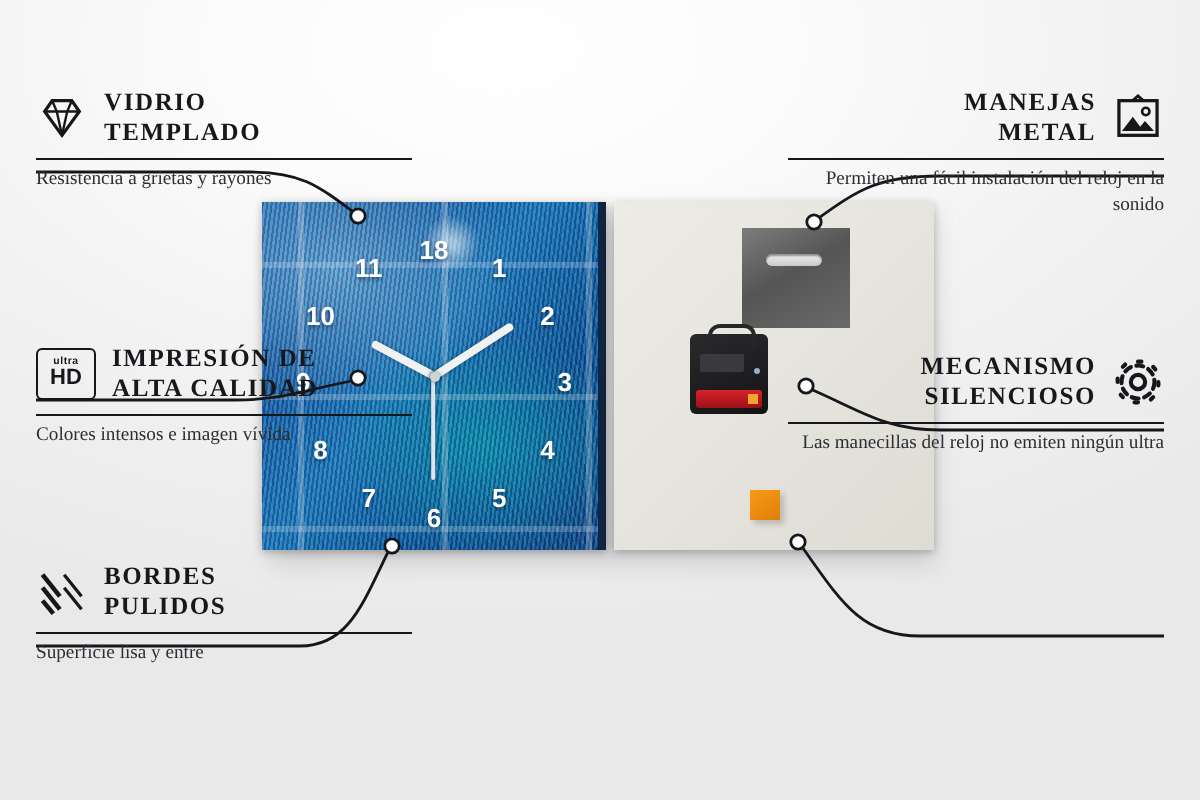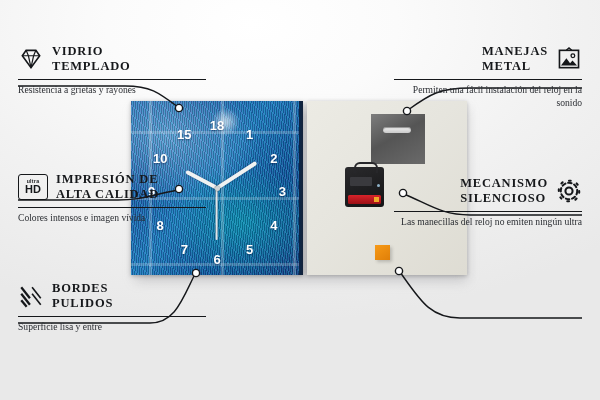--- a/index.html
+++ b/index.html
@@ -68,21 +68,21 @@
   .foam{position:absolute;left:68px;top:144px;width:15px;height:15px;
      background:linear-gradient(145deg,#f79a17,#e07f08);box-shadow:2px 2px 3px rgba(0,0,0,.18);}
 
   
   .feature{position:absolute;width:188px;}
   .feature .head{display:flex;align-items:center;gap:8px;}
   .feature.right .head{justify-content:flex-end;}
   .titles{display:flex;flex-direction:column;}
   .titles .t{font-size:12.5px;font-weight:700;letter-spacing:.8px;color:#16181b;
      font-family:"Liberation Serif",serif;line-height:1.22;text-transform:uppercase;}
-  .feature.right .titles{align-items:flex-start;}
+  .feature.right .titles{align-items:flex-end;}
   .rule{height:1.6px;background:#15171a;margin:4px 0 4px;}
   .desc{font-size:9.6px;color:#2b2e33;line-height:1.35;}
   .feature.right .desc{text-align:right;}
   .ico{width:26px;height:26px;flex:0 0 26px;display:block;}
 
   .hdbox{width:28px;height:24px;border:1.6px solid #15171a;border-radius:3px;
      display:flex;flex-direction:column;align-items:center;justify-content:center;flex:0 0 28px;}
   .hdbox .u{font-size:5.2px;font-weight:700;letter-spacing:.3px;color:#15171a;
      font-family:"Liberation Sans",sans-serif;line-height:1;}
   .hdbox .h{font-size:11px;font-weight:700;color:#15171a;
@@ -106,21 +106,21 @@
       <div class="num" style="left:69%;top:19%">1</div>
       <div class="num" style="left:83%;top:33%">2</div>
       <div class="num" style="left:88%;top:52%">3</div>
       <div class="num" style="left:83%;top:71%">4</div>
       <div class="num" style="left:69%;top:85%">5</div>
       <div class="num" style="left:50%;top:91%">6</div>
       <div class="num" style="left:31%;top:85%">7</div>
       <div class="num" style="left:17%;top:71%">8</div>
       <div class="num" style="left:12%;top:52%">9</div>
       <div class="num" style="left:17%;top:33%">10</div>
-      <div class="num" style="left:31%;top:19%">15</div>
+      <div class="num" style="left:31%;top:19%">11</div>
 
       <div class="hand hour"></div>
       <div class="hand minute"></div>
       <div class="hand second"></div>
       <div class="pin"></div>
       <div class="clock-edge"></div>
     </div>
 
     <div class="back-panel">
       <div class="hanger">

